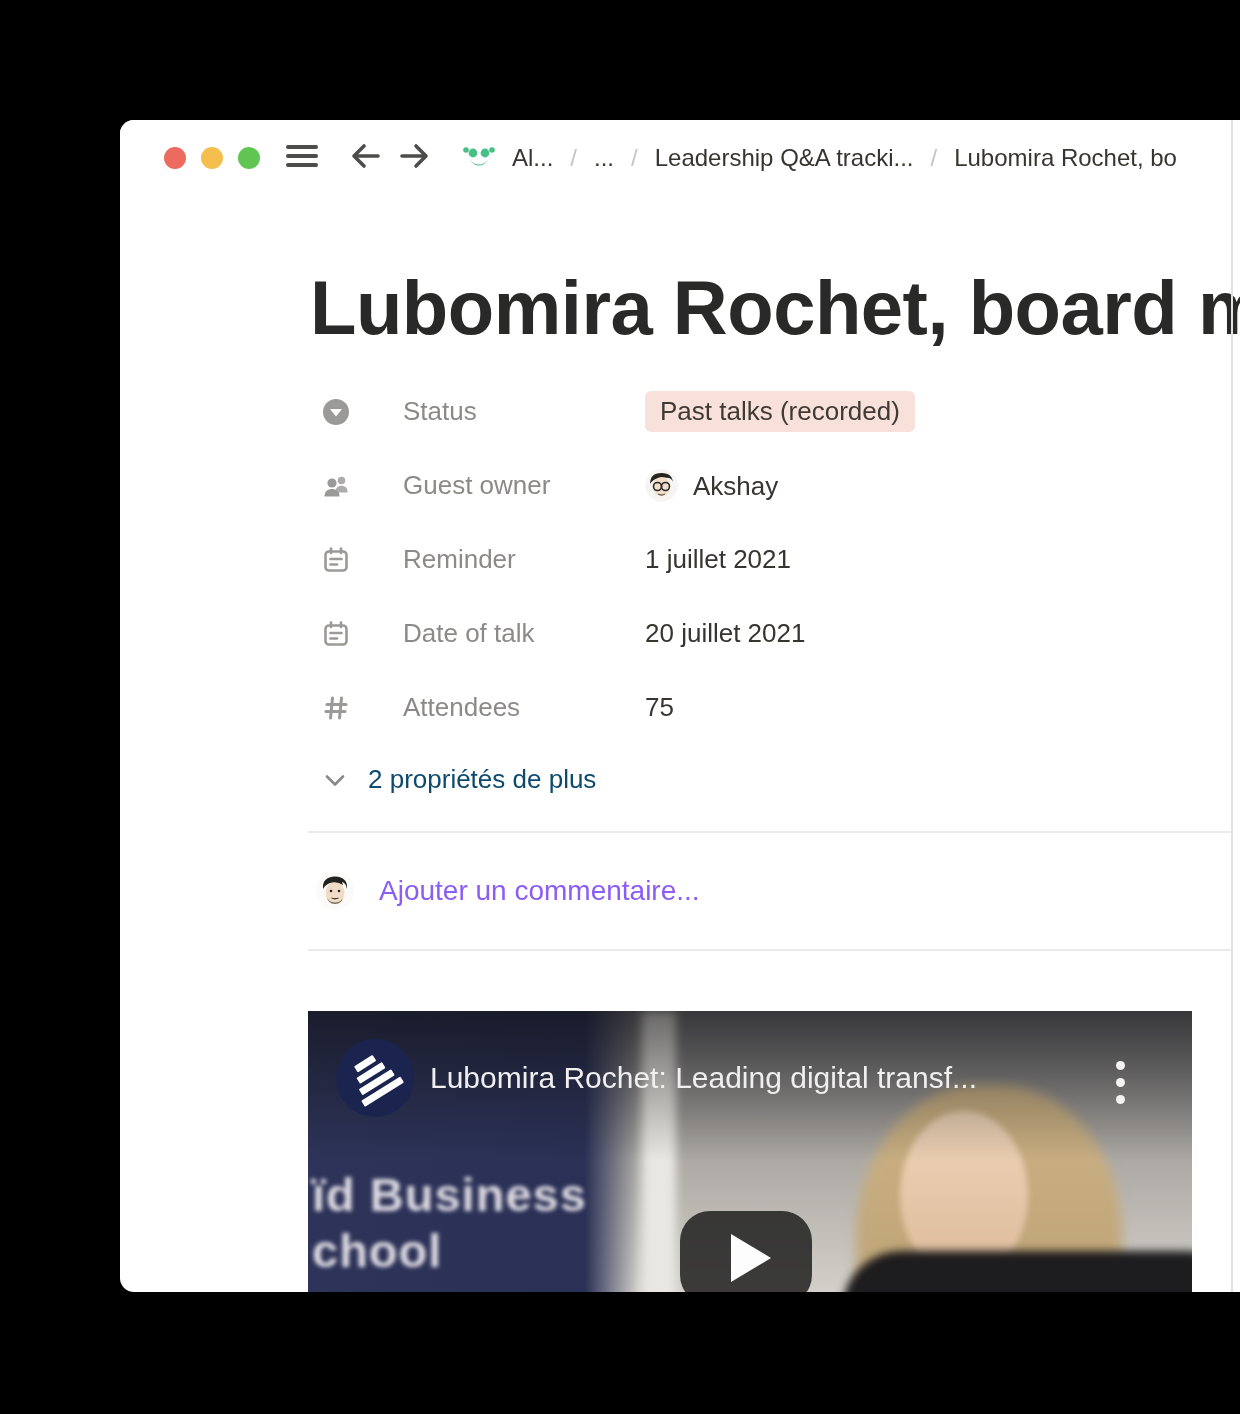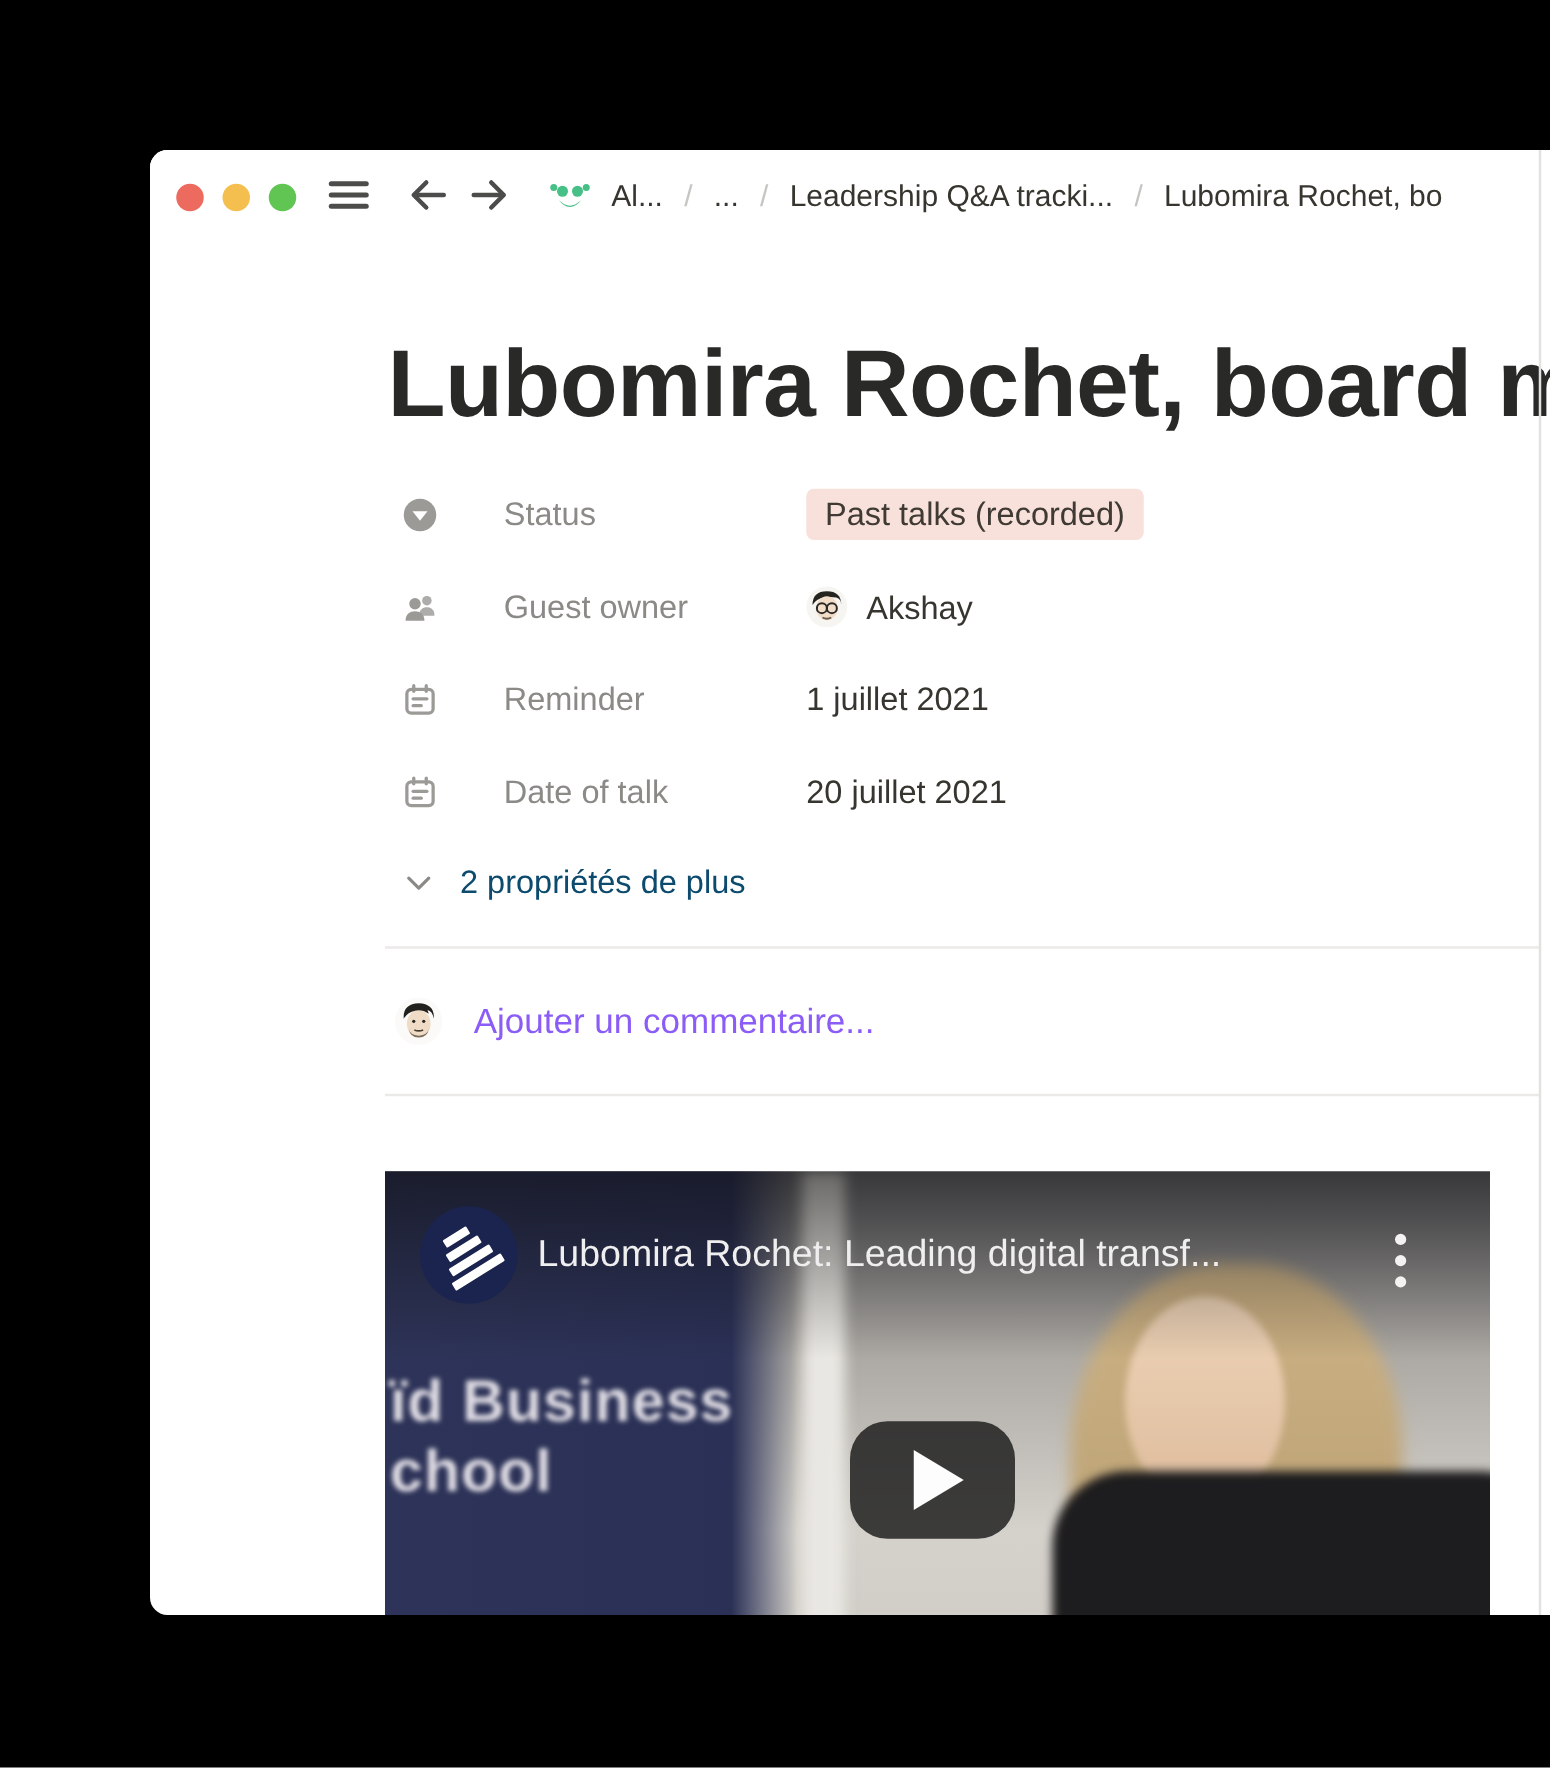--- a/index.html
+++ b/index.html
@@ -19,21 +19,21 @@
     background:#fff;
     border-radius:14px 0 0 14px;
     overflow:hidden;
   }
   .scroll-divider {
     position:absolute; top:0; bottom:0; right:7px; width:2px;
     background:#e3e2e0;
   }
 
   
-  .titlebar { height:76px; display:flex; align-items:center; padding-left:21px; background:#fff; }
+  .titlebar { height:76px; display:flex; align-items:center; padding-left:44px; background:#fff; }
   .traffic { display:flex; gap:15px; margin-right:24px; flex:none; }
   .light { width:22px; height:22px; border-radius:50%; }
   .light.red { background:#ed6a5f; }
   .light.yellow { background:#f5bf4f; }
   .light.green { background:#61c554; }
   .tb-icon { flex:none; display:flex; align-items:center; justify-content:center; }
   .hamburger { margin-right:28px; }
   .nav-back { margin-right:16px; }
   .nav-fwd { margin-right:28px; }
   .ws-icon { margin-right:14px; }
@@ -278,20 +278,36 @@
               <line x1="8.5" y1="18.5" x2="15" y2="18.5"></line>
             </svg>
           </span>
           <span class="prop-label">Date of talk</span>
         </div>
         <div class="prop-value">
           <span>20 juillet 2021</span>
         </div>
       </div>
 
+      <div class="prop-row">
+        <div class="prop-left">
+          <span class="prop-icon">
+            <svg width="28" height="28" viewBox="0 0 28 28" fill="none" stroke="#9b9a97" stroke-width="3" stroke-linecap="round">
+              <line x1="10.5" y1="4" x2="8.5" y2="24"></line>
+              <line x1="19.5" y1="4" x2="17.5" y2="24"></line>
+              <line x1="5" y1="10.5" x2="24" y2="10.5"></line>
+              <line x1="4" y1="17.5" x2="23" y2="17.5"></line>
+            </svg>
+          </span>
+          <span class="prop-label">Attendees</span>
+        </div>
+        <div class="prop-value">
+          <span>75</span>
+        </div>
+      </div>
 
       <div class="more-row">
         <span class="more-chevron">
           <svg width="26" height="26" viewBox="0 0 26 26" fill="none" stroke="#8b8a86" stroke-width="2.6" stroke-linecap="round" stroke-linejoin="round">
             <polyline points="5,9.5 13,17.5 21,9.5"></polyline>
           </svg>
         </span>
         <span class="more-label">2 propriétés de plus</span>
       </div>
     </div>

